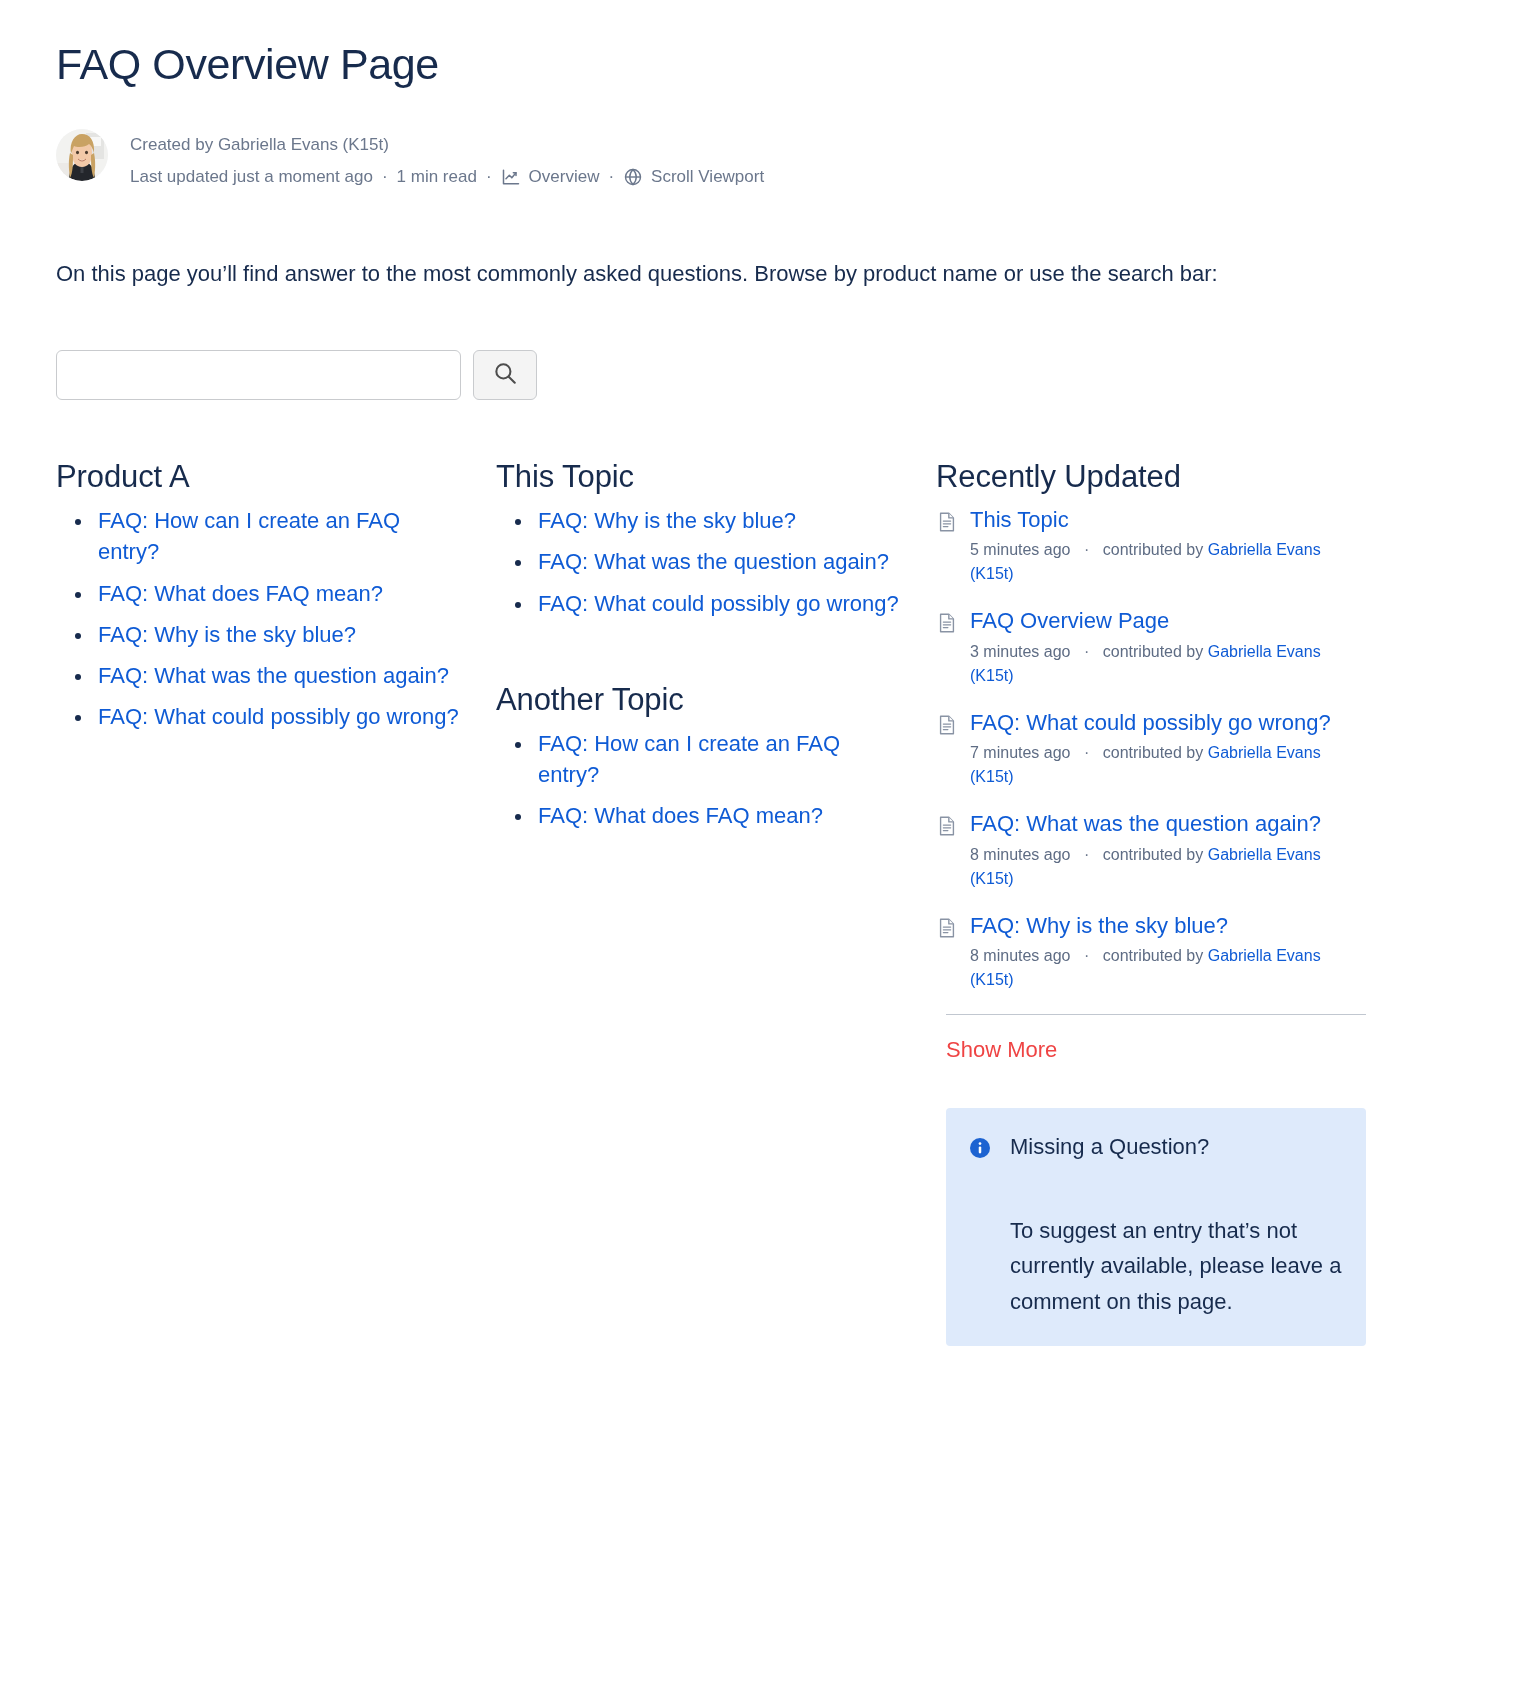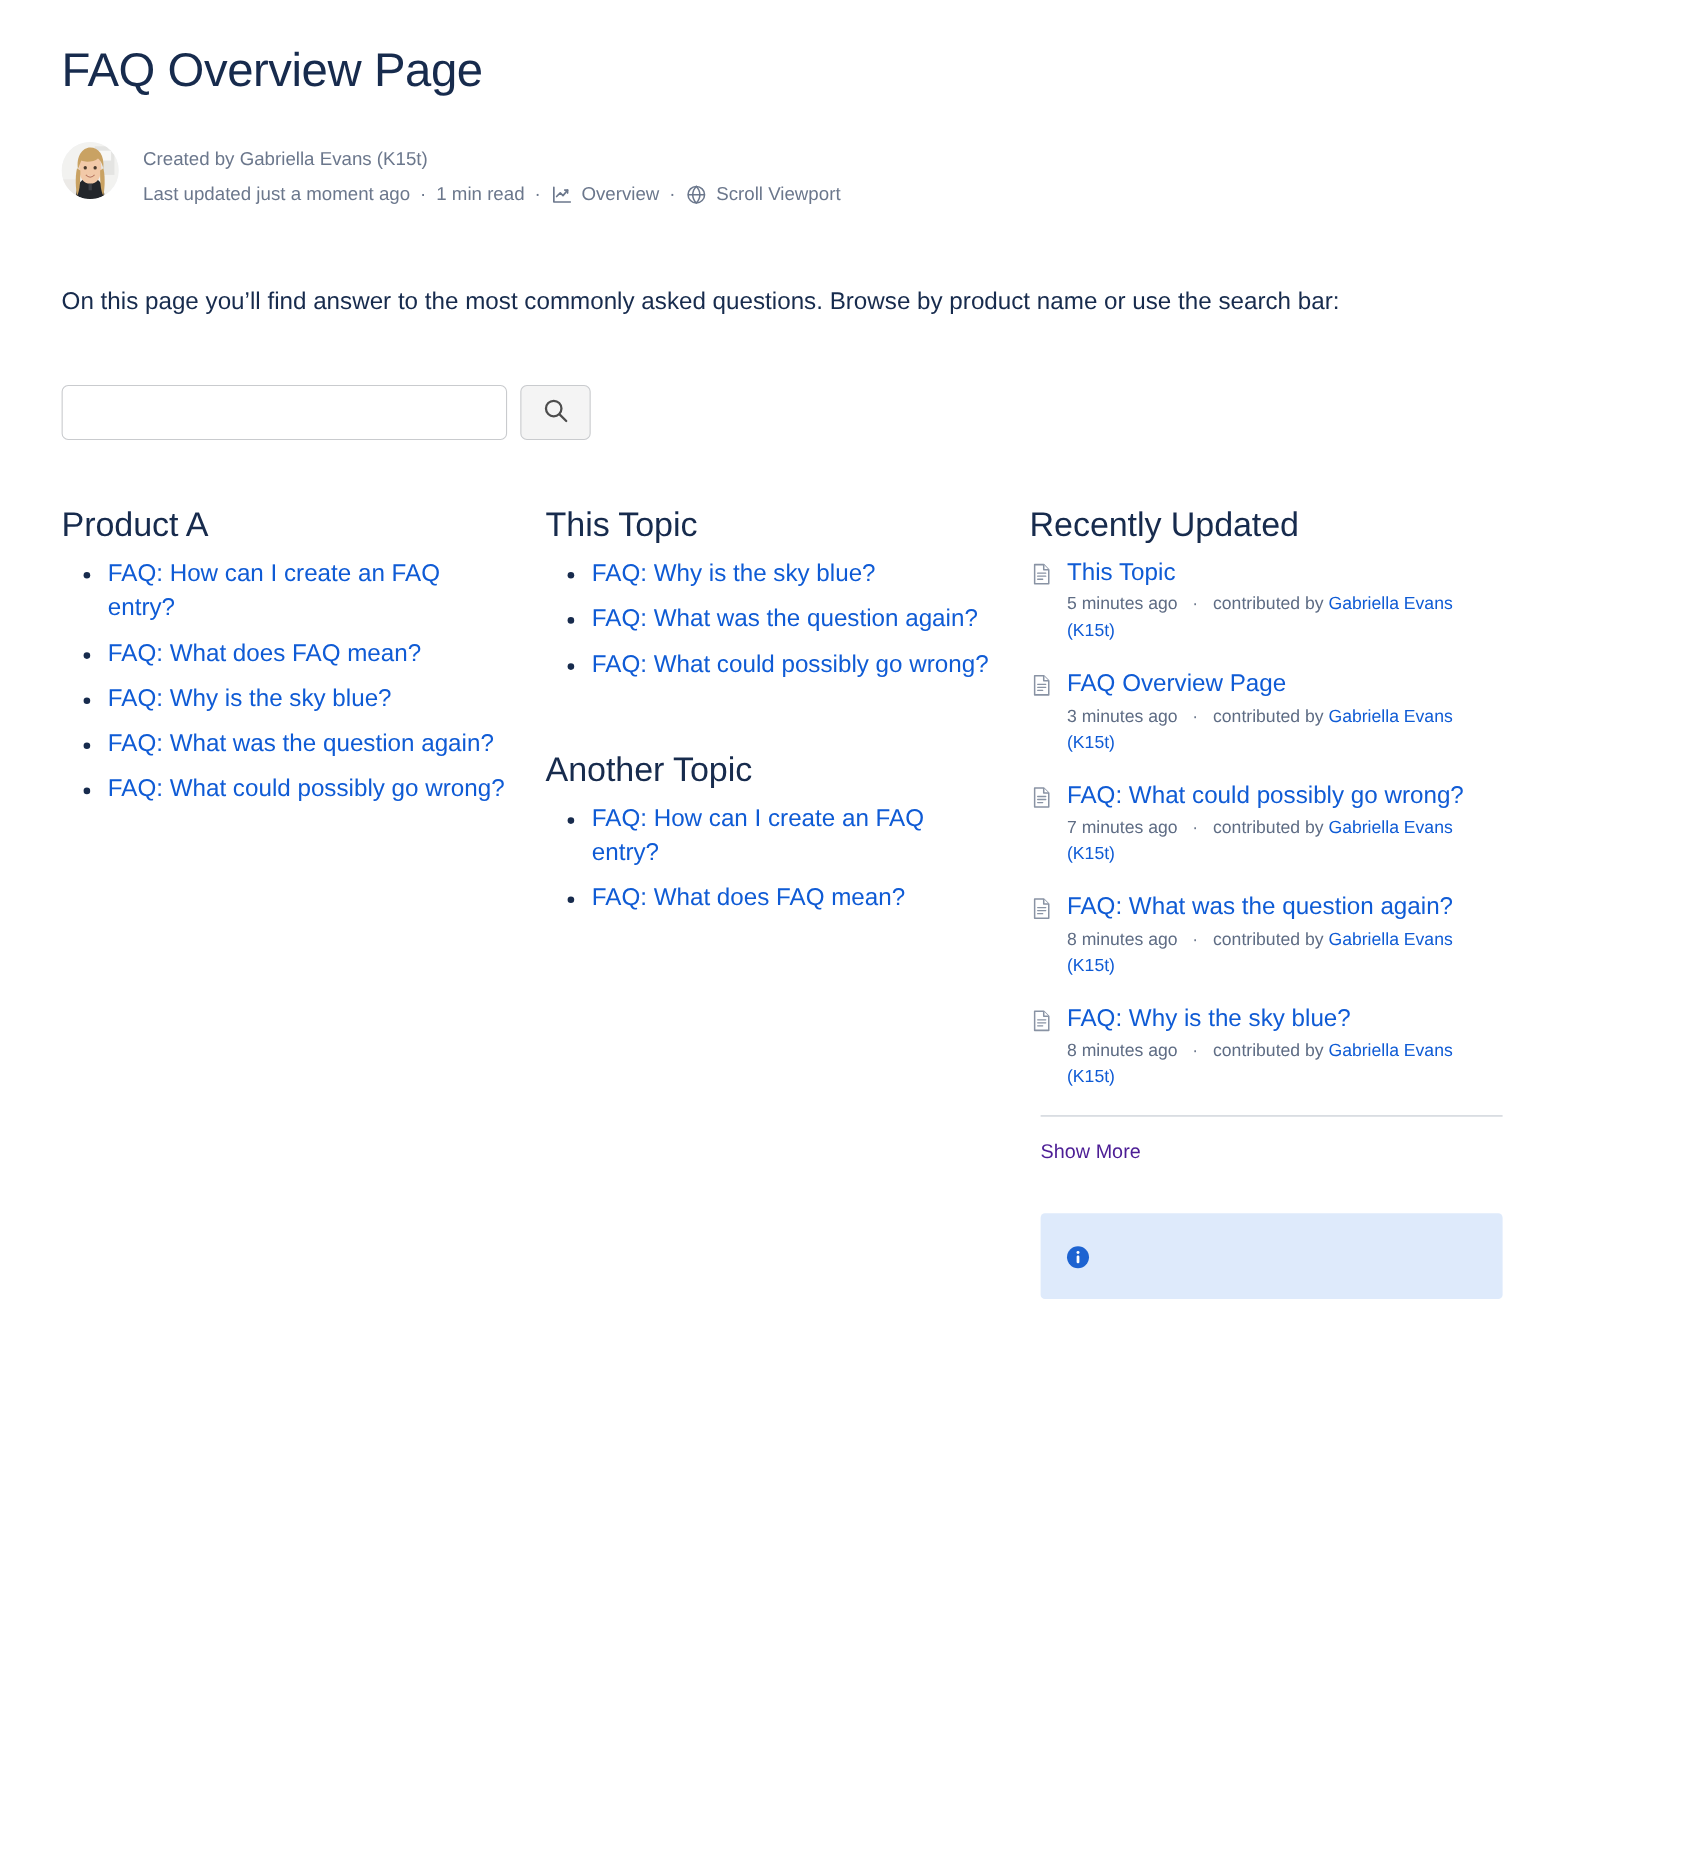--- a/index.html
+++ b/index.html
@@ -184,22 +184,22 @@
   }
   .ru-divider {
     border: 0;
     border-top: 1px solid #C1C7D0;
     margin: 22px 0 0 10px;
   }
   a.show-more {
     display: inline-block;
     margin-top: 22px;
     margin-left: 10px;
-    font-size: 18px;
-    color: #4c1d95;
+    font-size: 22px;
+    color: #ef4444;
     text-decoration: none;
   }
 
   
   .info-panel {
     margin-top: 45px;
     margin-left: 10px;
     background: #DEEAFB;
     border-radius: 4px;
     padding: 24px 22px 26px 22px;
@@ -445,18 +445,22 @@
       <a class="show-more" href="#">Show More</a>
 
       <div class="info-panel">
         <span class="info-icon">
           <svg width="24" height="24" viewBox="0 0 24 24" aria-hidden="true">
             <circle cx="12" cy="12" r="10" fill="#1D63D1"></circle>
             <circle cx="12" cy="7.6" r="1.35" fill="#ffffff"></circle>
             <rect x="10.75" y="10.4" width="2.5" height="7" rx="1.15" fill="#ffffff"></rect>
           </svg>
         </span>
+        <div class="info-content">
+          <p class="info-title">Missing a Question?</p>
+          <p class="info-body">To suggest an entry that’s not currently available, please leave a comment on this page.</p>
+        </div>
       </div>
 
     </div>
 
   </div>
 </div>
 
 </body></html>

